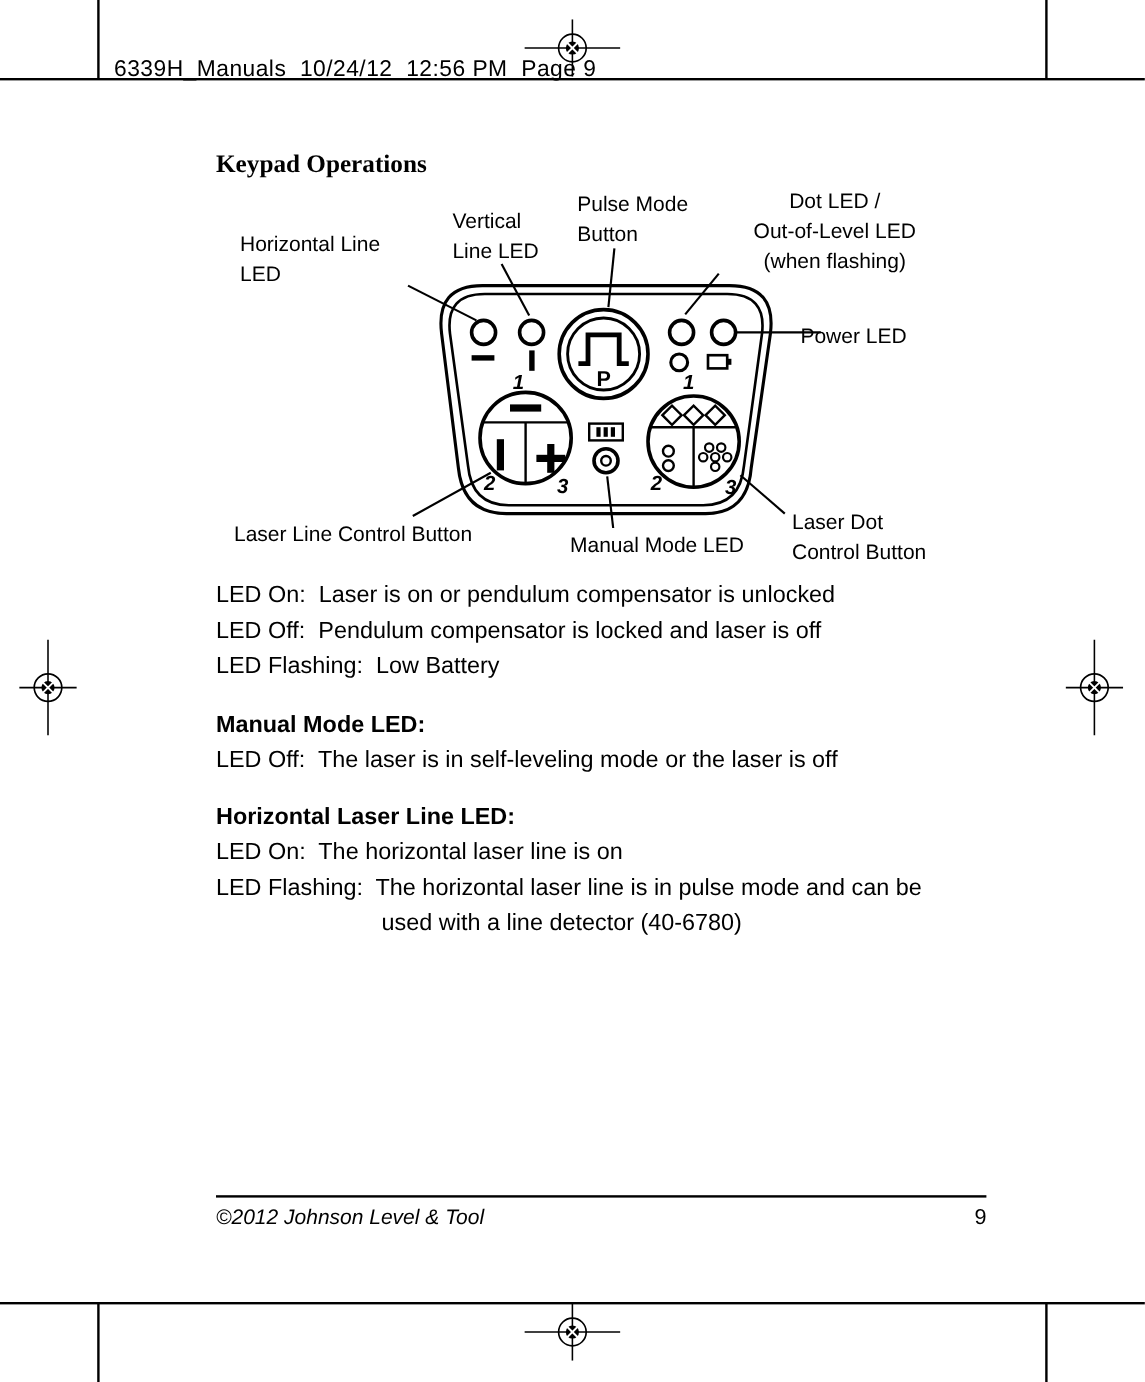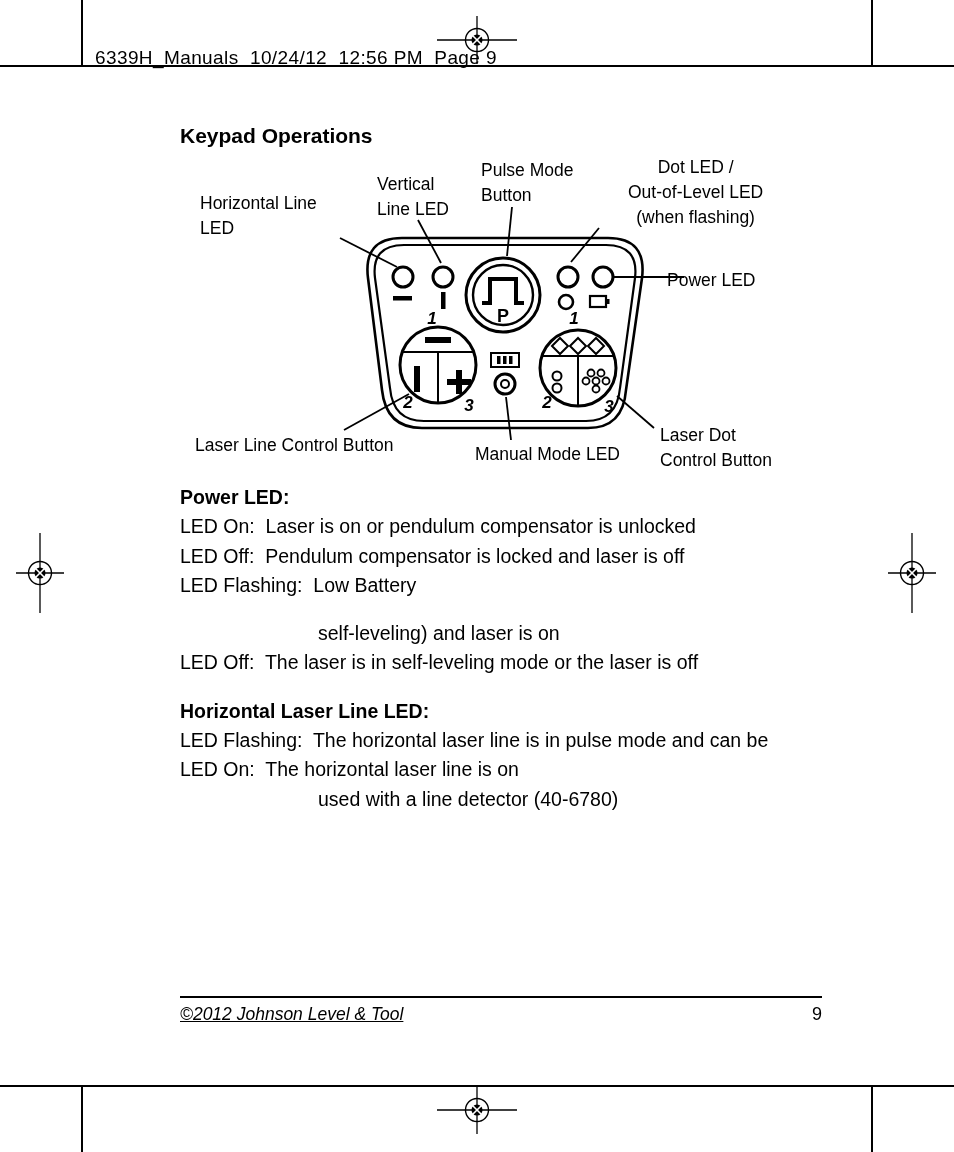--- a/index.html
+++ b/index.html
@@ -7,34 +7,34 @@
     width:954px;height:1152px;position:relative;overflow:hidden;
     background:#ffffff;color:#000;
     font-family:"Liberation Sans", sans-serif;
   }
   .abs{position:absolute;}
   .cropline{position:absolute;background:#000;}
   .print-slug{
     left:95px;top:6px;font-size:19px;letter-spacing:.4px;white-space:pre;margin-top:41px;
   }
   .page-title{
-    left:180px;top:124px;font-size:21px;font-weight:bold;margin:0;
+    left:180px;top:124px;font-size:21px;font-weight:bold;margin:0;font-family:Liberation Serif, serif;
   }
   .callout{
     position:absolute;font-size:17.5px;line-height:25px;white-space:pre-line;
   }
   .content{
     position:absolute;left:180px;top:482px;width:660px;
   }
   .section{margin:0 0 18px 0;}
   .section h3{margin:0;font-size:19.5px;line-height:30px;font-weight:bold;}
   .bodyline{font-size:19.5px;line-height:29.5px;white-space:pre-wrap;}
   .bodyline.indent{padding-left:138px;}
   .footer-rule{left:180px;top:996px;width:642px;height:2px;}
-  .footer-copy{left:180px;top:1004px;font-size:17.5px;font-style:italic;text-decoration:underline;}
+  .footer-copy{left:180px;top:1004px;font-size:17.5px;font-style:italic;}
   .footer-page{left:780px;top:1004px;width:42px;text-align:right;font-size:18px;}
   svg text{font-family:"Liberation Sans", sans-serif;}
 </style>
 </head>
 <body>
 
 <div class="abs print-slug">6339H_Manuals  10/24/12  12:56 PM  Page 9</div>
 
 <div class="cropline" style="left:81px;top:0;width:2px;height:66px;"></div>
 <div class="cropline" style="left:871px;top:0;width:2px;height:66px;"></div>
@@ -178,35 +178,34 @@
 (when flashing)</div>
 <div class="callout" style="left:667px;top:268px;text-align:right;">Power LED</div>
 <div class="callout" style="left:195px;top:433px;">Laser Line Control Button</div>
 <div class="callout" style="left:475px;top:442px;">Manual Mode LED</div>
 <div class="callout" style="left:660px;top:423px;">Laser Dot
 Control Button</div>
 
 <div class="content">
 
   <div class="section">
-    <h3>Power LED:</h3>
     <div class="bodyline">LED On:  Laser is on or pendulum compensator is unlocked</div>
     <div class="bodyline">LED Off:  Pendulum compensator is locked and laser is off</div>
     <div class="bodyline">LED Flashing:  Low Battery</div>
   </div>
 
   <div class="section">
-    <div class="bodyline indent">self-leveling) and laser is on</div>
+    <h3>Manual Mode LED:</h3>
     <div class="bodyline">LED Off:  The laser is in self-leveling mode or the laser is off</div>
   </div>
 
   <div class="section">
     <h3>Horizontal Laser Line LED:</h3>
+    <div class="bodyline">LED On:  The horizontal laser line is on</div>
     <div class="bodyline">LED Flashing:  The horizontal laser line is in pulse mode and can be</div>
-    <div class="bodyline">LED On:  The horizontal laser line is on</div>
     <div class="bodyline indent">used with a line detector (40-6780)</div>
   </div>
 
 </div>
 
 <div class="cropline footer-rule"></div>
 <div class="abs footer-copy">©2012 Johnson Level &amp; Tool</div>
 <div class="abs footer-page">9</div>
 
 </body></html>

